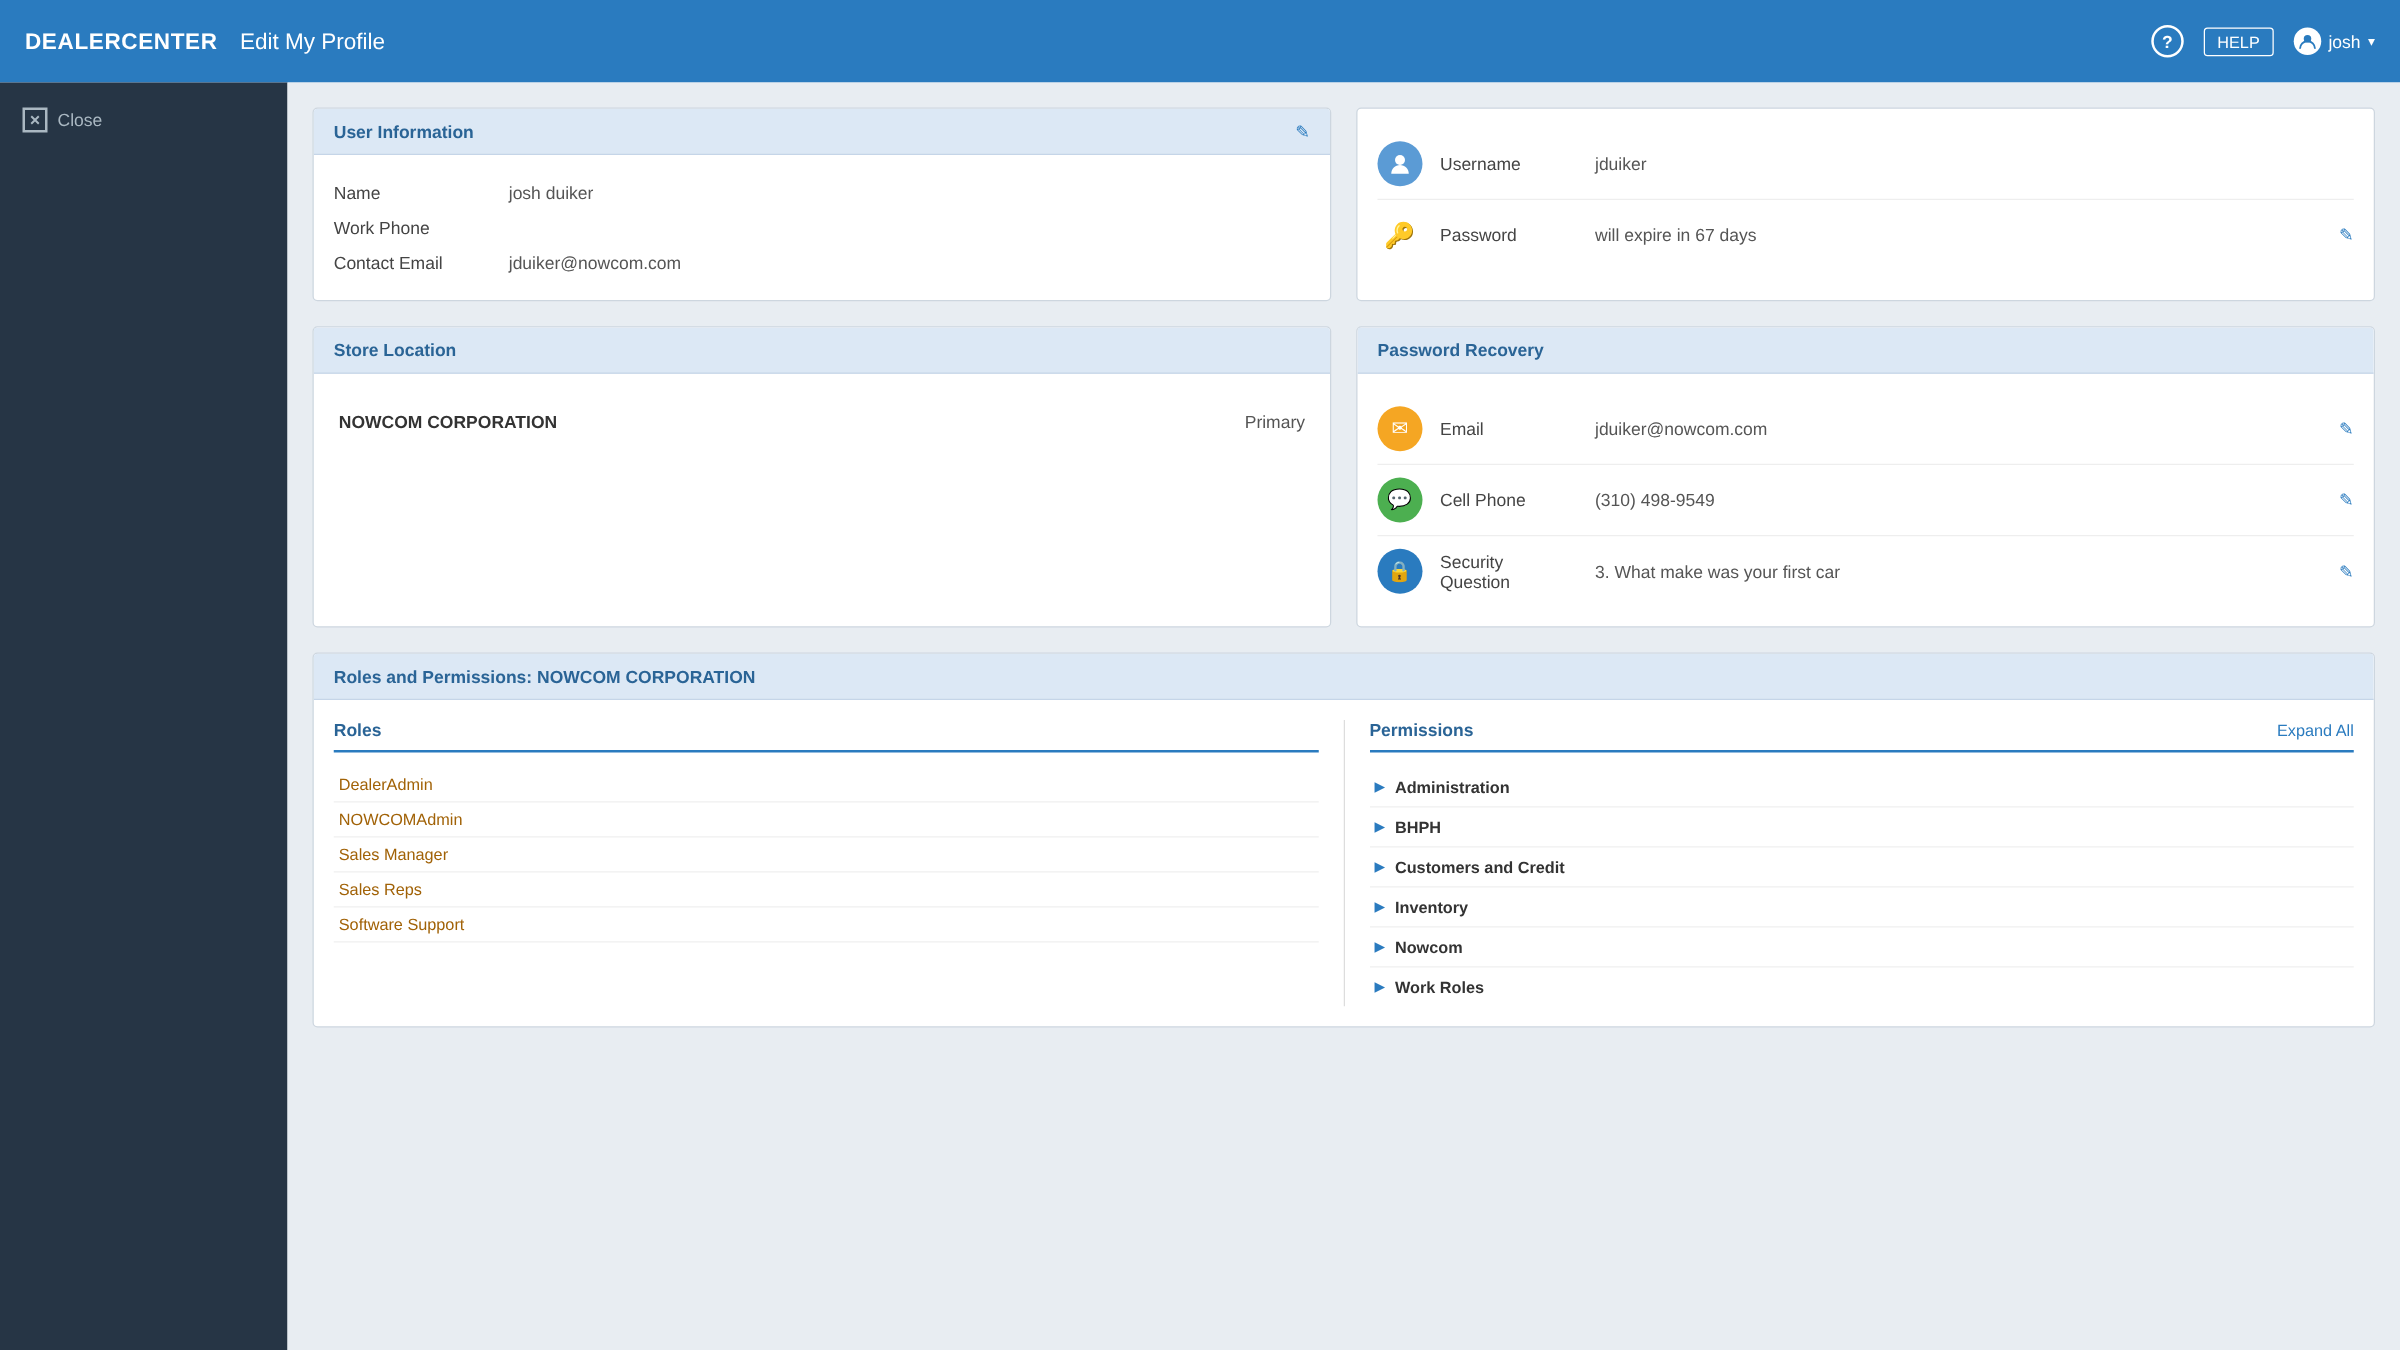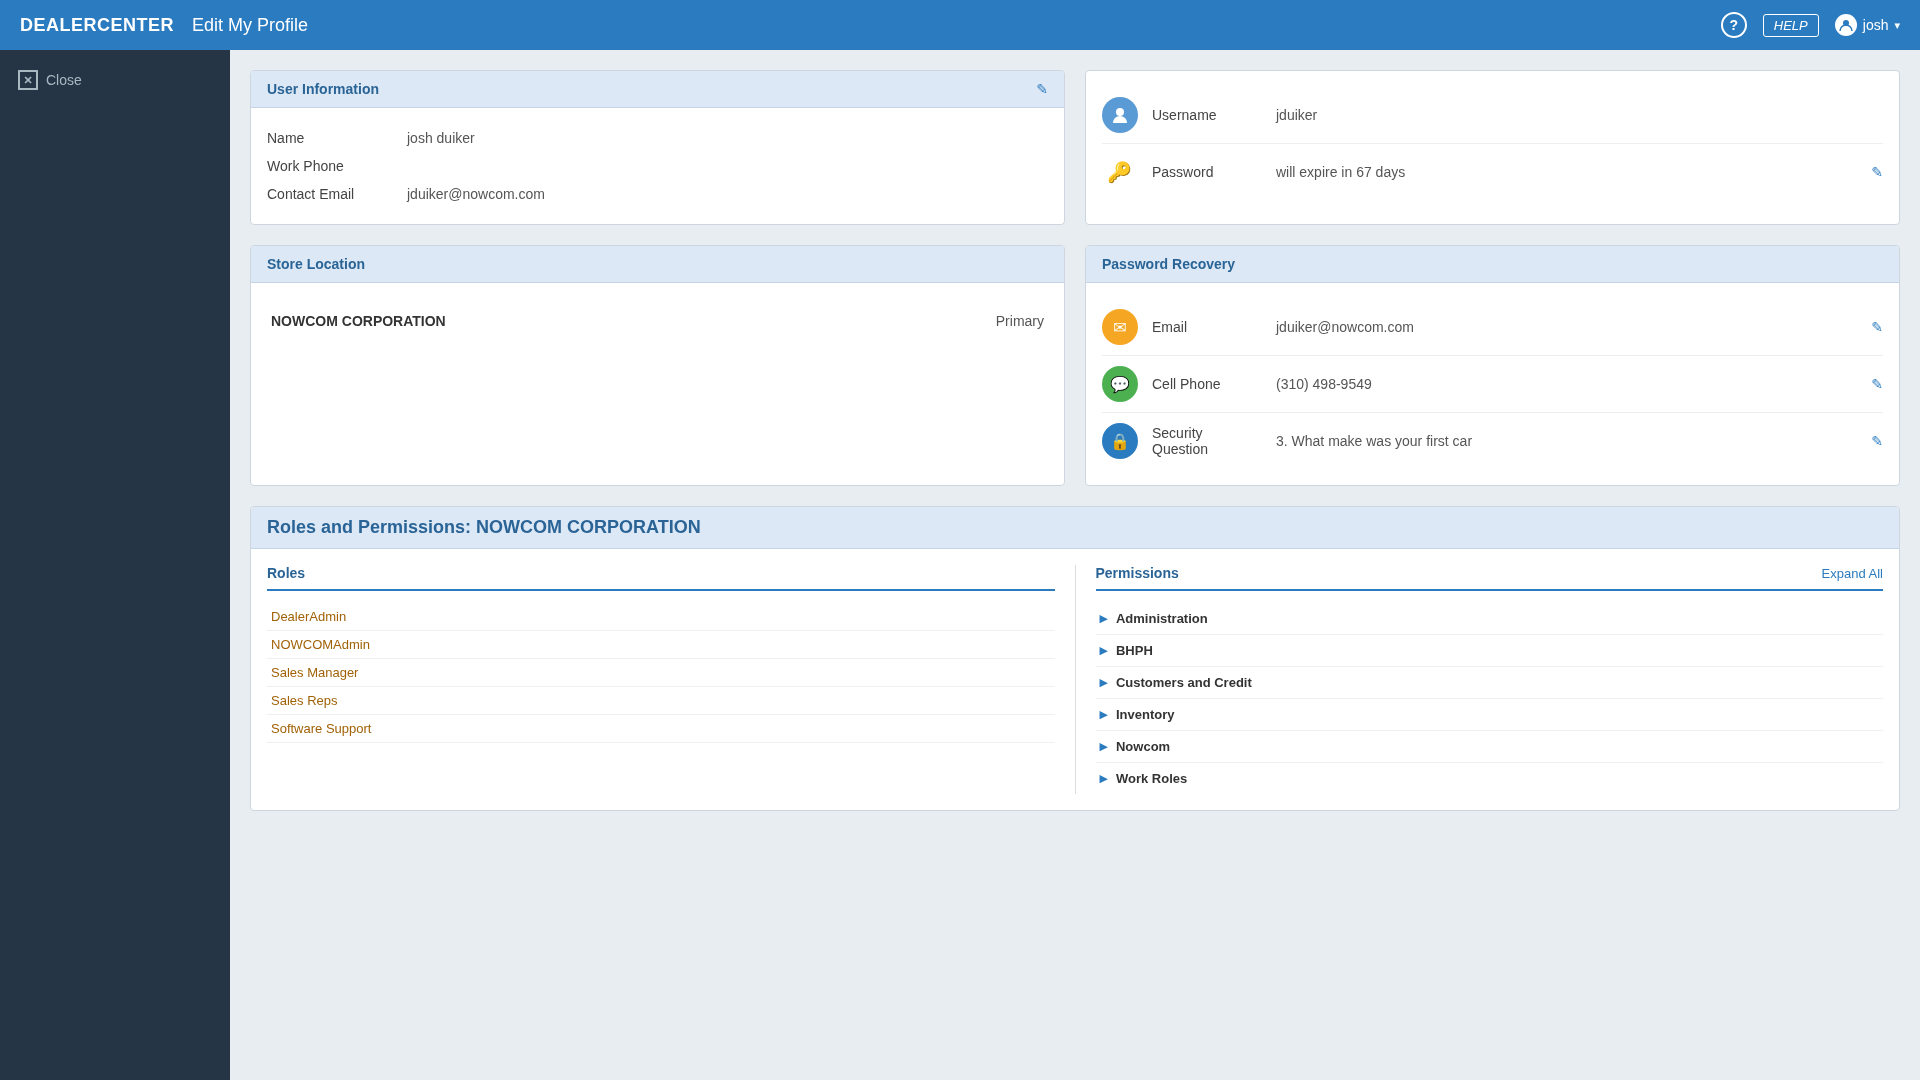--- a/index.html
+++ b/index.html
@@ -1,21 +1,21 @@
 <!DOCTYPE html>
 <html><head>
   <meta charset="utf-8">
   <style>
     * { box-sizing: border-box; margin: 0; padding: 0; }
     body { font-family: Arial, sans-serif; font-size: 14px; background: #f0f4f8; color: #333; height: 1080px; width: 1920px; overflow: hidden; }
 
     
     .header {
       background: #2a7bbf;
-      height: 50px;
+      height: 66px;
       display: flex;
       align-items: center;
       padding: 0 20px;
       justify-content: space-between;
     }
     .header-left {
       display: flex;
       align-items: center;
       gap: 10px;
     }
@@ -48,21 +48,20 @@
       font-size: 14px;
       font-weight: bold;
       cursor: pointer;
     }
     .header-right .help-btn {
       border: 1px solid white;
       padding: 3px 10px;
       border-radius: 3px;
       font-size: 13px;
       cursor: pointer;
-      font-style: italic;
     }
     .header-right .user-info {
       display: flex;
       align-items: center;
       gap: 6px;
       cursor: pointer;
     }
     .user-icon-circle {
       width: 22px;
       height: 22px;
@@ -236,21 +235,21 @@
       overflow: hidden;
     }
     .roles-header {
       background: #dce8f5;
       border-bottom: 1px solid #c5d5e8;
       padding: 10px 16px;
     }
     .roles-header-title {
       font-weight: bold;
       color: #2a6496;
-      font-size: 18px;
+      font-size: 14px;
     }
     .roles-body {
       display: flex;
       padding: 16px;
       gap: 0;
     }
     .roles-column {
       flex: 1;
       padding-right: 20px;
       border-right: 1px solid #ddd;

